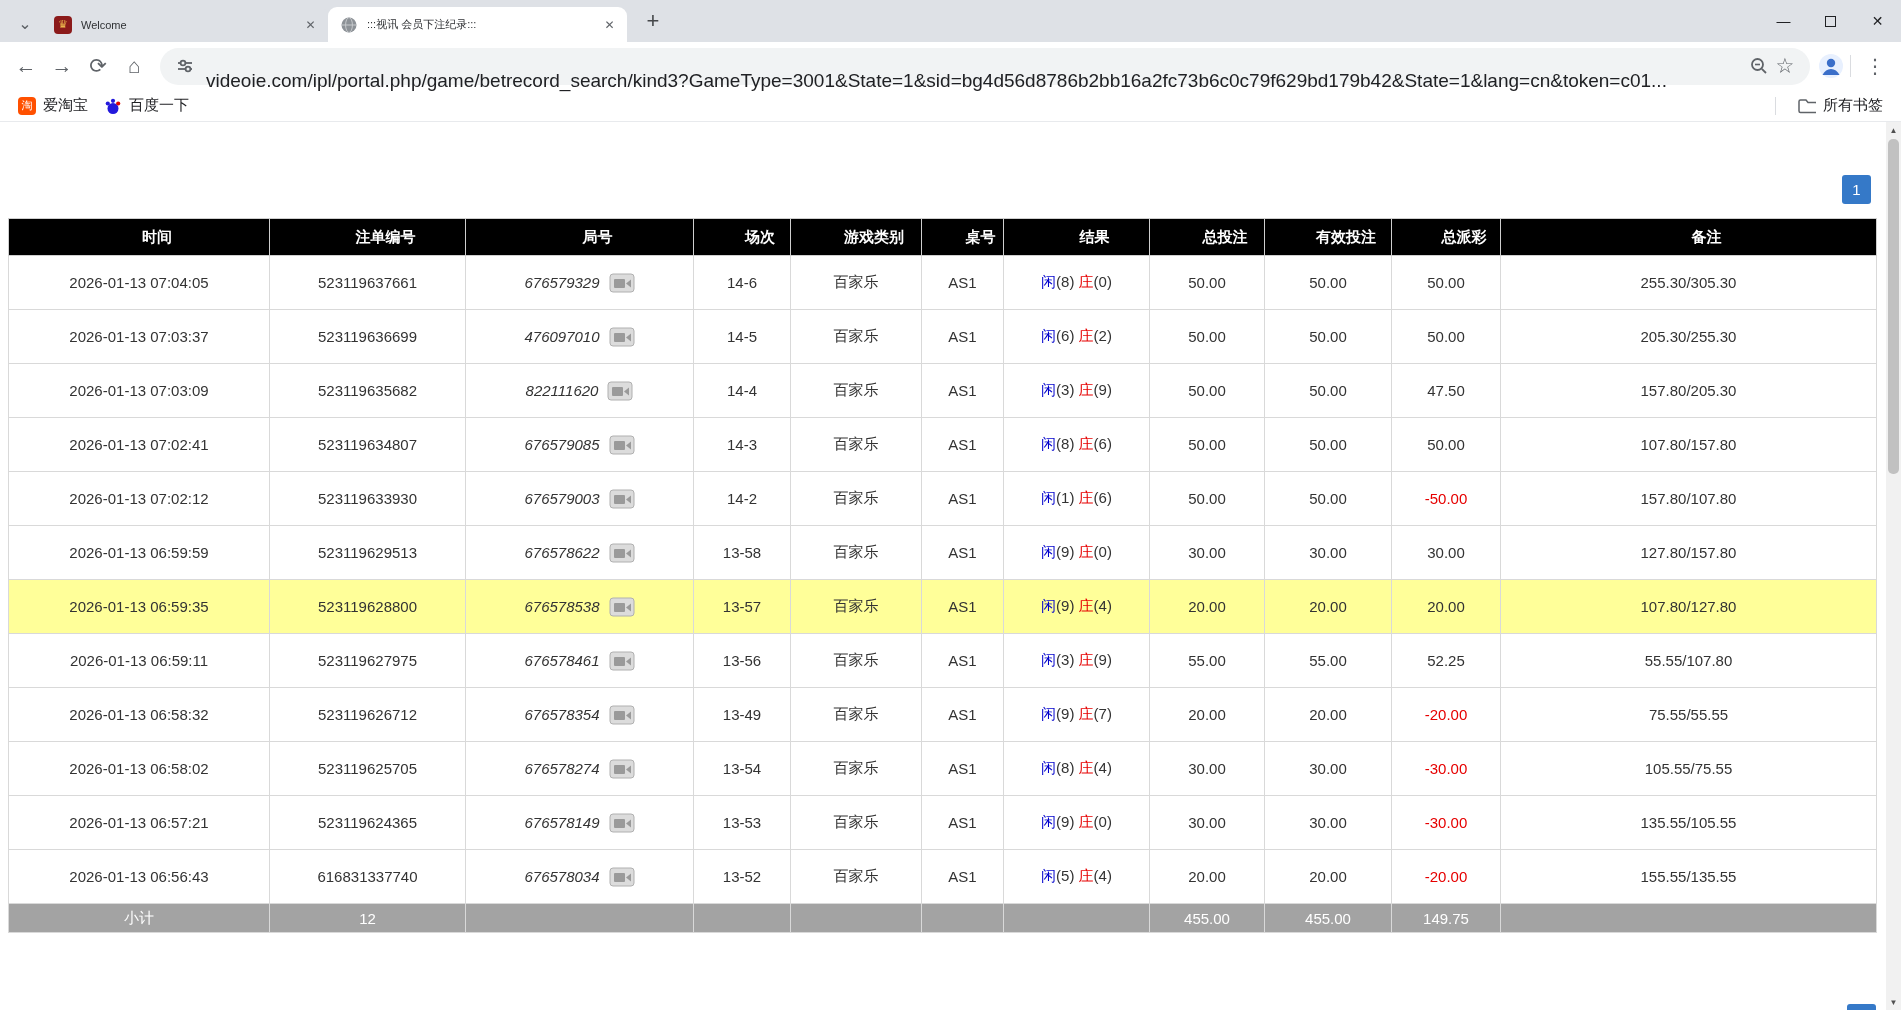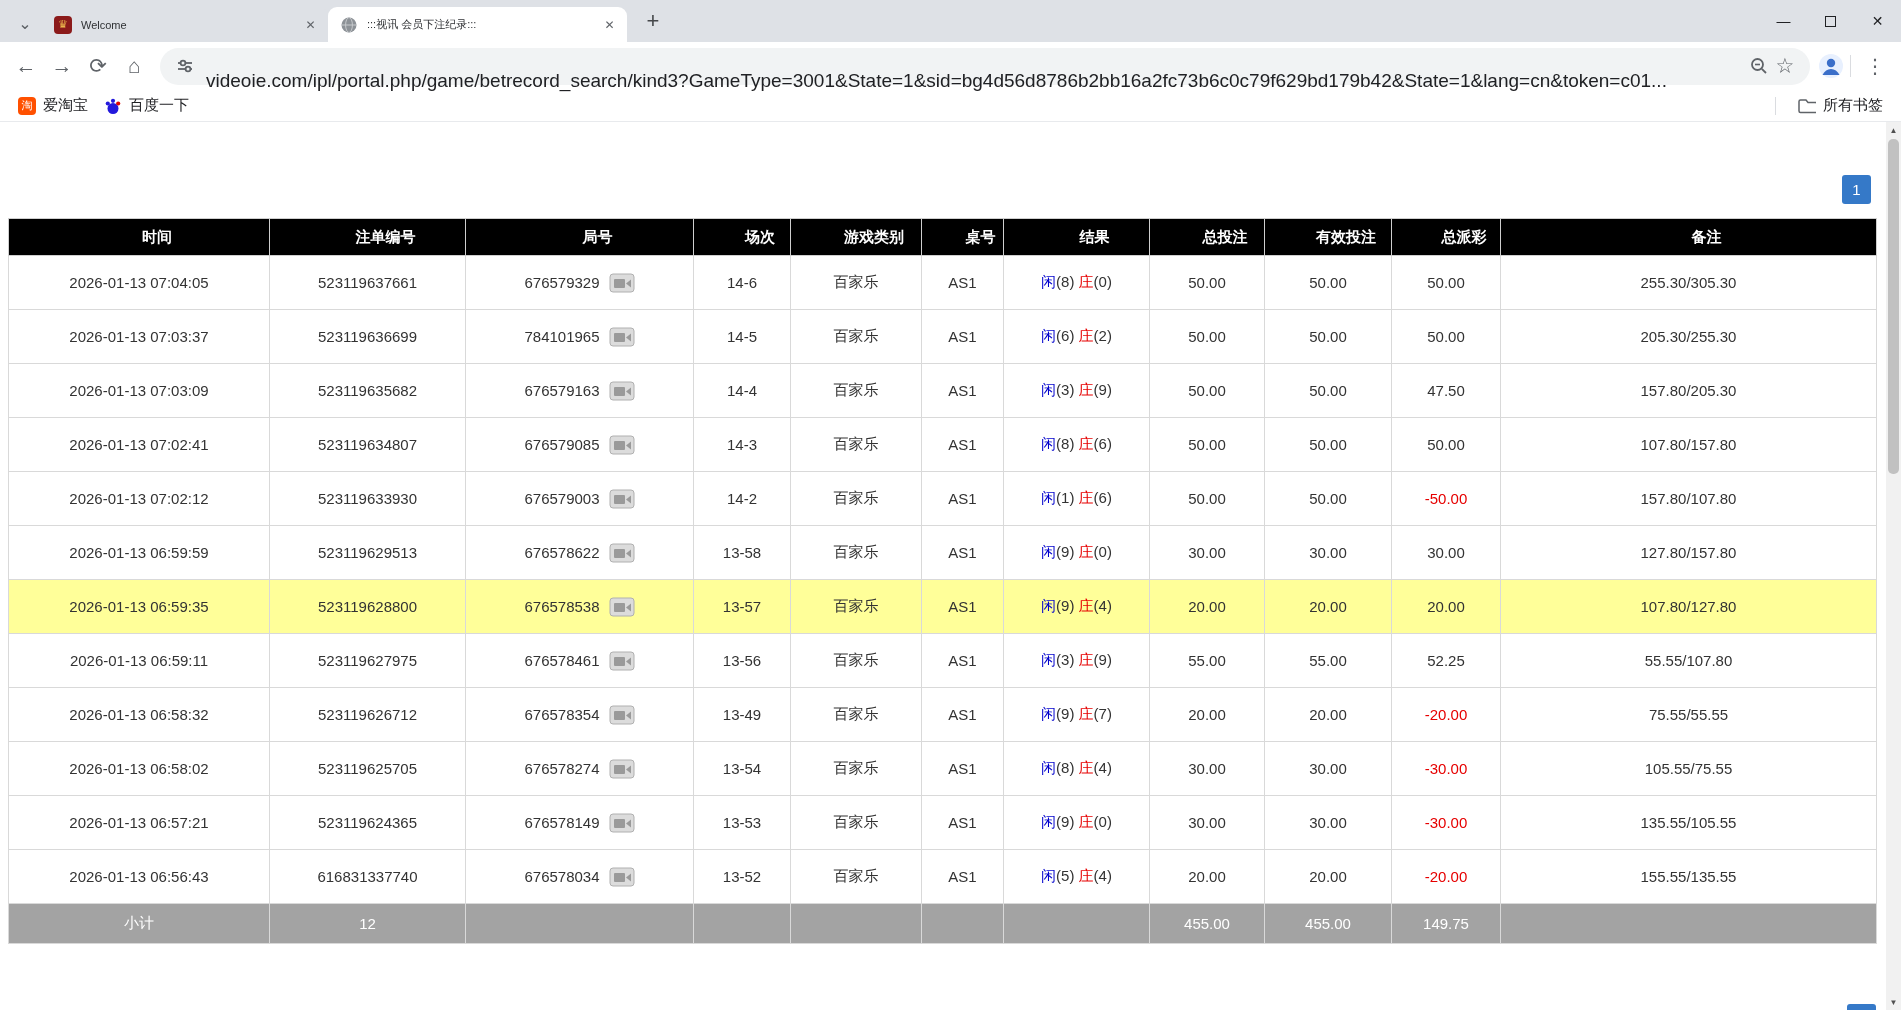--- a/index.html
+++ b/index.html
@@ -55,27 +55,27 @@
   .page-btn.top { top:53px; right:30px; }
   .page-btn.bottom { top:882px; right:25px; }
 
   .bet-table { position:absolute; left:8px; top:96px; width:1868px; border-collapse:collapse;
                table-layout:fixed; font-size:15px; }
   .bet-table th { background:#000; color:#fff; font-weight:bold; height:37px;
                   border:1px solid #cfcfcf; text-align:center;padding-left:36px; }
   .bet-table td { border:1px solid #d9d9d9; text-align:center; height:54px; color:#333;
                   white-space:nowrap; overflow:hidden; background:#fff; }
   .bet-table tr.highlight td { background:var(--hl-yellow,#ffff99); }
-  .bet-table tr.summary td { background:#a3a3a3; color:#fff; height:40px; }
+  .bet-table tr.summary td { background:#a3a3a3; color:#fff; height:29px; }
   .player { color:var(--player-blue,#0000cc); }
   .banker { color:var(--banker-red,#e60000); }
   .bet-link { color:var(--bet-blue,#0d6efd); cursor:pointer; }
   td.neg { color:var(--neg-red,#e60000); }
   .vid-icon { display:inline-block; vertical-align:middle; margin-left:9px; line-height:0; cursor:pointer; }
-  .round-num { display:inline-block; vertical-align:middle; }
+  .round-num { display:inline-block; vertical-align:middle;font-style:italic; }
 
   
   .scrollbar { position:absolute; right:0; top:0; width:15px; height:888px; background:#f1f1f1; }
   .scroll-arrow { height:16px; display:flex; align-items:center; justify-content:center;
                   color:#505050; font-size:8px; }
   .scroll-arrow.down { position:absolute; bottom:0; left:0; width:15px; }
   .scroll-thumb { position:absolute; top:17px; left:2px; width:11px; height:335px;
                   background:#c1c1c1; border-radius:5px; }
 </style>
 </head>
@@ -233,38 +233,38 @@
             <td>AS1</td>
             <td><span class="player">闲</span><span>(8) </span><span class="banker">庄</span><span>(0)</span></td>
             <td class="bet-link">50.00</td>
             <td>50.00</td>
             <td>50.00</td>
             <td>255.30/305.30</td>
           </tr>
           <tr>
             <td>2026-01-13 07:03:37</td>
             <td>523119636699</td>
-            <td><span class="round-num">784101965</span><span class="vid-icon"><svg width="26" height="20">
+            <td><span class="round-num">476097010</span><span class="vid-icon"><svg width="26" height="20">
                   <rect x="1" y="1" width="24" height="18" rx="3" fill="#dcdcdc" stroke="#b0b0b0"></rect>
                   <rect x="5" y="6" width="11" height="9" rx="1" fill="#9a9a9a"></rect>
                   <polygon points="17,10.5 22,6.5 22,14.5" fill="#9a9a9a"></polygon>
                 </svg></span></td>
             <td>14-5</td>
             <td>百家乐</td>
             <td>AS1</td>
             <td><span class="player">闲</span><span>(6) </span><span class="banker">庄</span><span>(2)</span></td>
             <td class="bet-link">50.00</td>
             <td>50.00</td>
             <td>50.00</td>
             <td>205.30/255.30</td>
           </tr>
           <tr>
             <td>2026-01-13 07:03:09</td>
             <td>523119635682</td>
-            <td><span class="round-num">676579163</span><span class="vid-icon"><svg width="26" height="20">
+            <td><span class="round-num">822111620</span><span class="vid-icon"><svg width="26" height="20">
                   <rect x="1" y="1" width="24" height="18" rx="3" fill="#dcdcdc" stroke="#b0b0b0"></rect>
                   <rect x="5" y="6" width="11" height="9" rx="1" fill="#9a9a9a"></rect>
                   <polygon points="17,10.5 22,6.5 22,14.5" fill="#9a9a9a"></polygon>
                 </svg></span></td>
             <td>14-4</td>
             <td>百家乐</td>
             <td>AS1</td>
             <td><span class="player">闲</span><span>(3) </span><span class="banker">庄</span><span>(9)</span></td>
             <td class="bet-link">50.00</td>
             <td>50.00</td>

